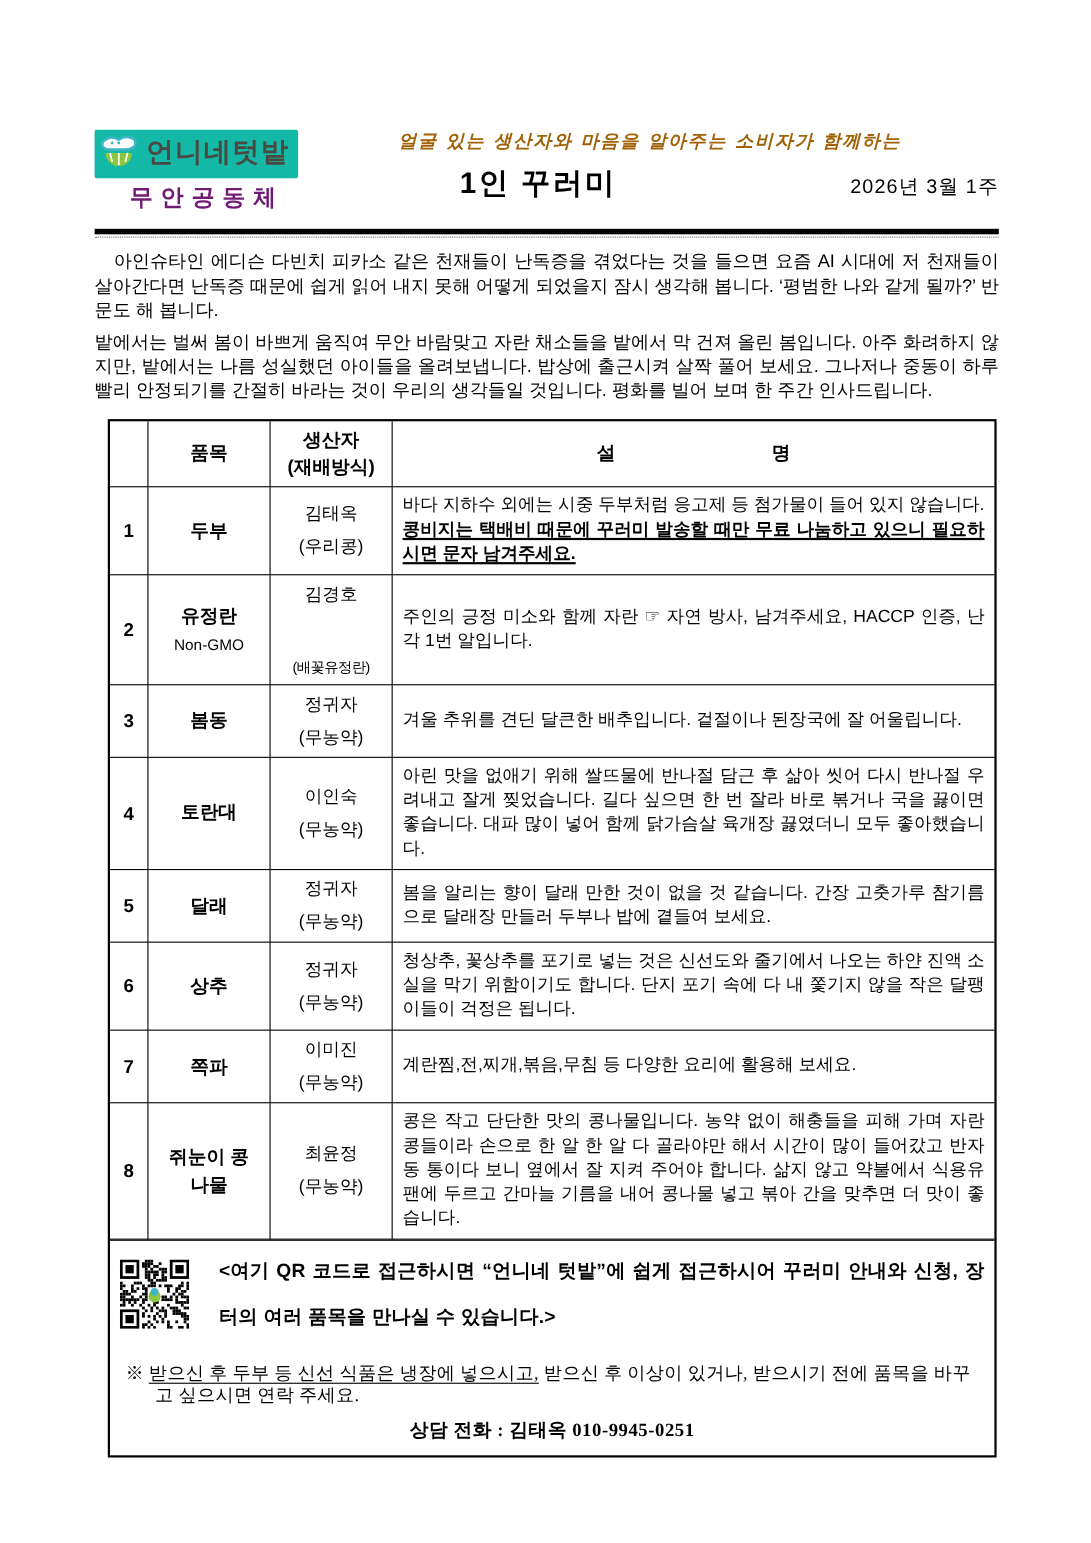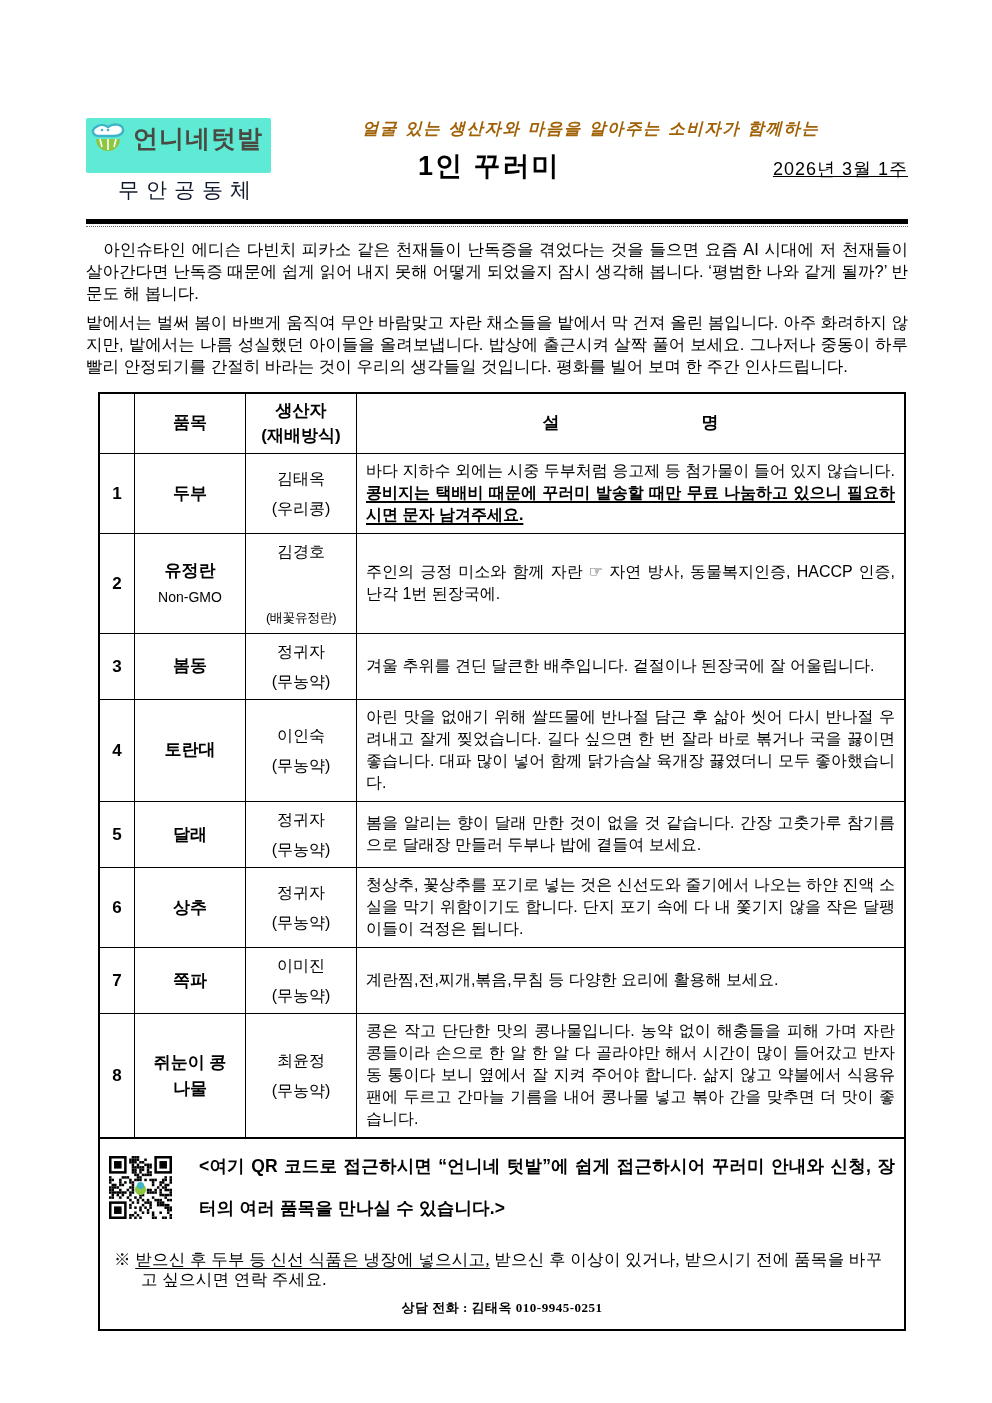--- a/index.html
+++ b/index.html
@@ -4,30 +4,30 @@
 <style>
   html,body{margin:0;padding:0;background:#fff;}
   body{width:992px;height:1403px;color:#000;
        font-family:"Liberation Sans","DejaVu Sans",sans-serif;
        -webkit-font-smoothing:antialiased;}
   .page{padding:118px 84px 0 86px;box-sizing:border-box;}
 
   
   .header{display:flex;align-items:flex-start;}
   .logo-block{width:204px;flex:0 0 auto;}
-  .logo-top{display:inline-flex;align-items:center;background:#5eead4;padding:3px 8px 18px 4px;border-radius:2px;}
+  .logo-top{display:inline-flex;align-items:center;background:#14b8a6;padding:3px 8px 7px 4px;border-radius:2px;}
   .logo-title{font-size:25px;font-weight:bold;color:#4a4a42;letter-spacing:1px;line-height:1;}
   .logo-icon{width:40px;height:34px;margin-right:3px;flex:0 0 auto;}
-  .logo-sub{font-size:21px;font-weight:normal;color:#0f172a;letter-spacing:7px;text-align:center;margin-top:3px;}
+  .logo-sub{font-size:21px;font-weight:bold;color:#701a75;letter-spacing:7px;text-align:center;margin-top:3px;}
   .header-right{flex:1;padding-left:72px;min-width:0;}
   .tagline{font-family:"DejaVu Serif","Liberation Serif",serif;font-style:italic;font-weight:bold;
            font-size:16.5px;letter-spacing:1.5px;white-space:nowrap;color:#a16207;}
   .title-row{display:flex;align-items:baseline;margin-top:8px;}
   .title{font-size:27px;font-weight:bold;margin:0 0 0 56px;letter-spacing:2px;}
-  .date{margin-left:auto;font-size:18px;letter-spacing:1px;text-decoration:underline;}
+  .date{margin-left:auto;font-size:18px;letter-spacing:1px;}
 
   
   .rule{margin-top:15px;height:5px;background:#000;}
   .rule-dots{height:0;border-top:1px dotted #666;margin-top:2px;}
 
   
   .para{font-size:16.5px;line-height:22px;text-align:justify;margin:0;}
   .para1{margin-top:11px;text-indent:1.05em;}
   .para2{margin-top:7px;}
 
@@ -57,21 +57,21 @@
   .qr-caption{font-size:17.5px;font-weight:bold;line-height:2.35;text-align:justify;letter-spacing:0.2px;}
 
   
   .notes{font-family:"Liberation Serif","DejaVu Serif",serif;padding:6px 16px 0 14px;}
   .note{font-size:16.5px;margin:0;padding-left:27px;text-indent:-27px;letter-spacing:0.3px;}
   .note1{margin-top:4px;}
   .note2{margin-top:9px;line-height:1.22;}
   .note .b{font-weight:bold;}
   .note .u{text-decoration:underline;text-underline-offset:3px;}
   .phone{font-family:"Liberation Serif","DejaVu Serif",serif;text-align:center;font-weight:bold;
-         font-size:13px;padding:9px 0 12px;letter-spacing:0.5px;}
+         font-size:17px;padding:9px 0 12px;letter-spacing:0.5px;}
 </style>
 </head>
 <body>
 
 <div class="page">
 
   <header class="header">
     <div class="logo-block">
       <div class="logo-top">
         <svg class="logo-icon" viewBox="0 0 40 34">
@@ -123,21 +123,21 @@
     <td class="num">1</td>
     <td class="item"><span class="item-main">두부</span></td>
     <td class="prod"><span class="prod-main">김태옥</span><span class="prod-sub">(우리콩)</span></td>
     <td class="desc"><span>바다 지하수 외에는 시중 두부처럼 응고제 등 첨가물이 들어 있지 않습니다. </span><span class="b u">콩비지는 택배비 때문에 꾸러미 발송할 때만 무료 나눔하고 있으니 필요하시면 문자 남겨주세요.</span></td>
   </tr>
 
   <tr>
     <td class="num">2</td>
     <td class="item"><span class="item-main">유정란</span><span class="item-sub">Non-GMO</span></td>
     <td class="prod"><span class="prod-main">김경호</span><span class="prod-sub small">(배꽃유정란)</span></td>
-    <td class="desc"><span> 주인의 긍정 미소와 함께 자란 ☞ 자연 방사, 동물복지인증, HACCP 인증, 난각 1번 된장국에.</span></td>
+    <td class="desc"><span> 주인의 긍정 미소와 함께 자란 ☞ 자연 방사, 남겨주세요, HACCP 인증, 난각 1번 알입니다.</span></td>
   </tr>
 
   <tr>
     <td class="num">3</td>
     <td class="item"><span class="item-main">봄동</span></td>
     <td class="prod"><span class="prod-main">정귀자</span><span class="prod-sub">(무농약)</span></td>
     <td class="desc"><span>겨울 추위를 견딘 달큰한 배추입니다. 겉절이나 된장국에 잘 어울립니다.</span></td>
   </tr>
 
   <tr>

